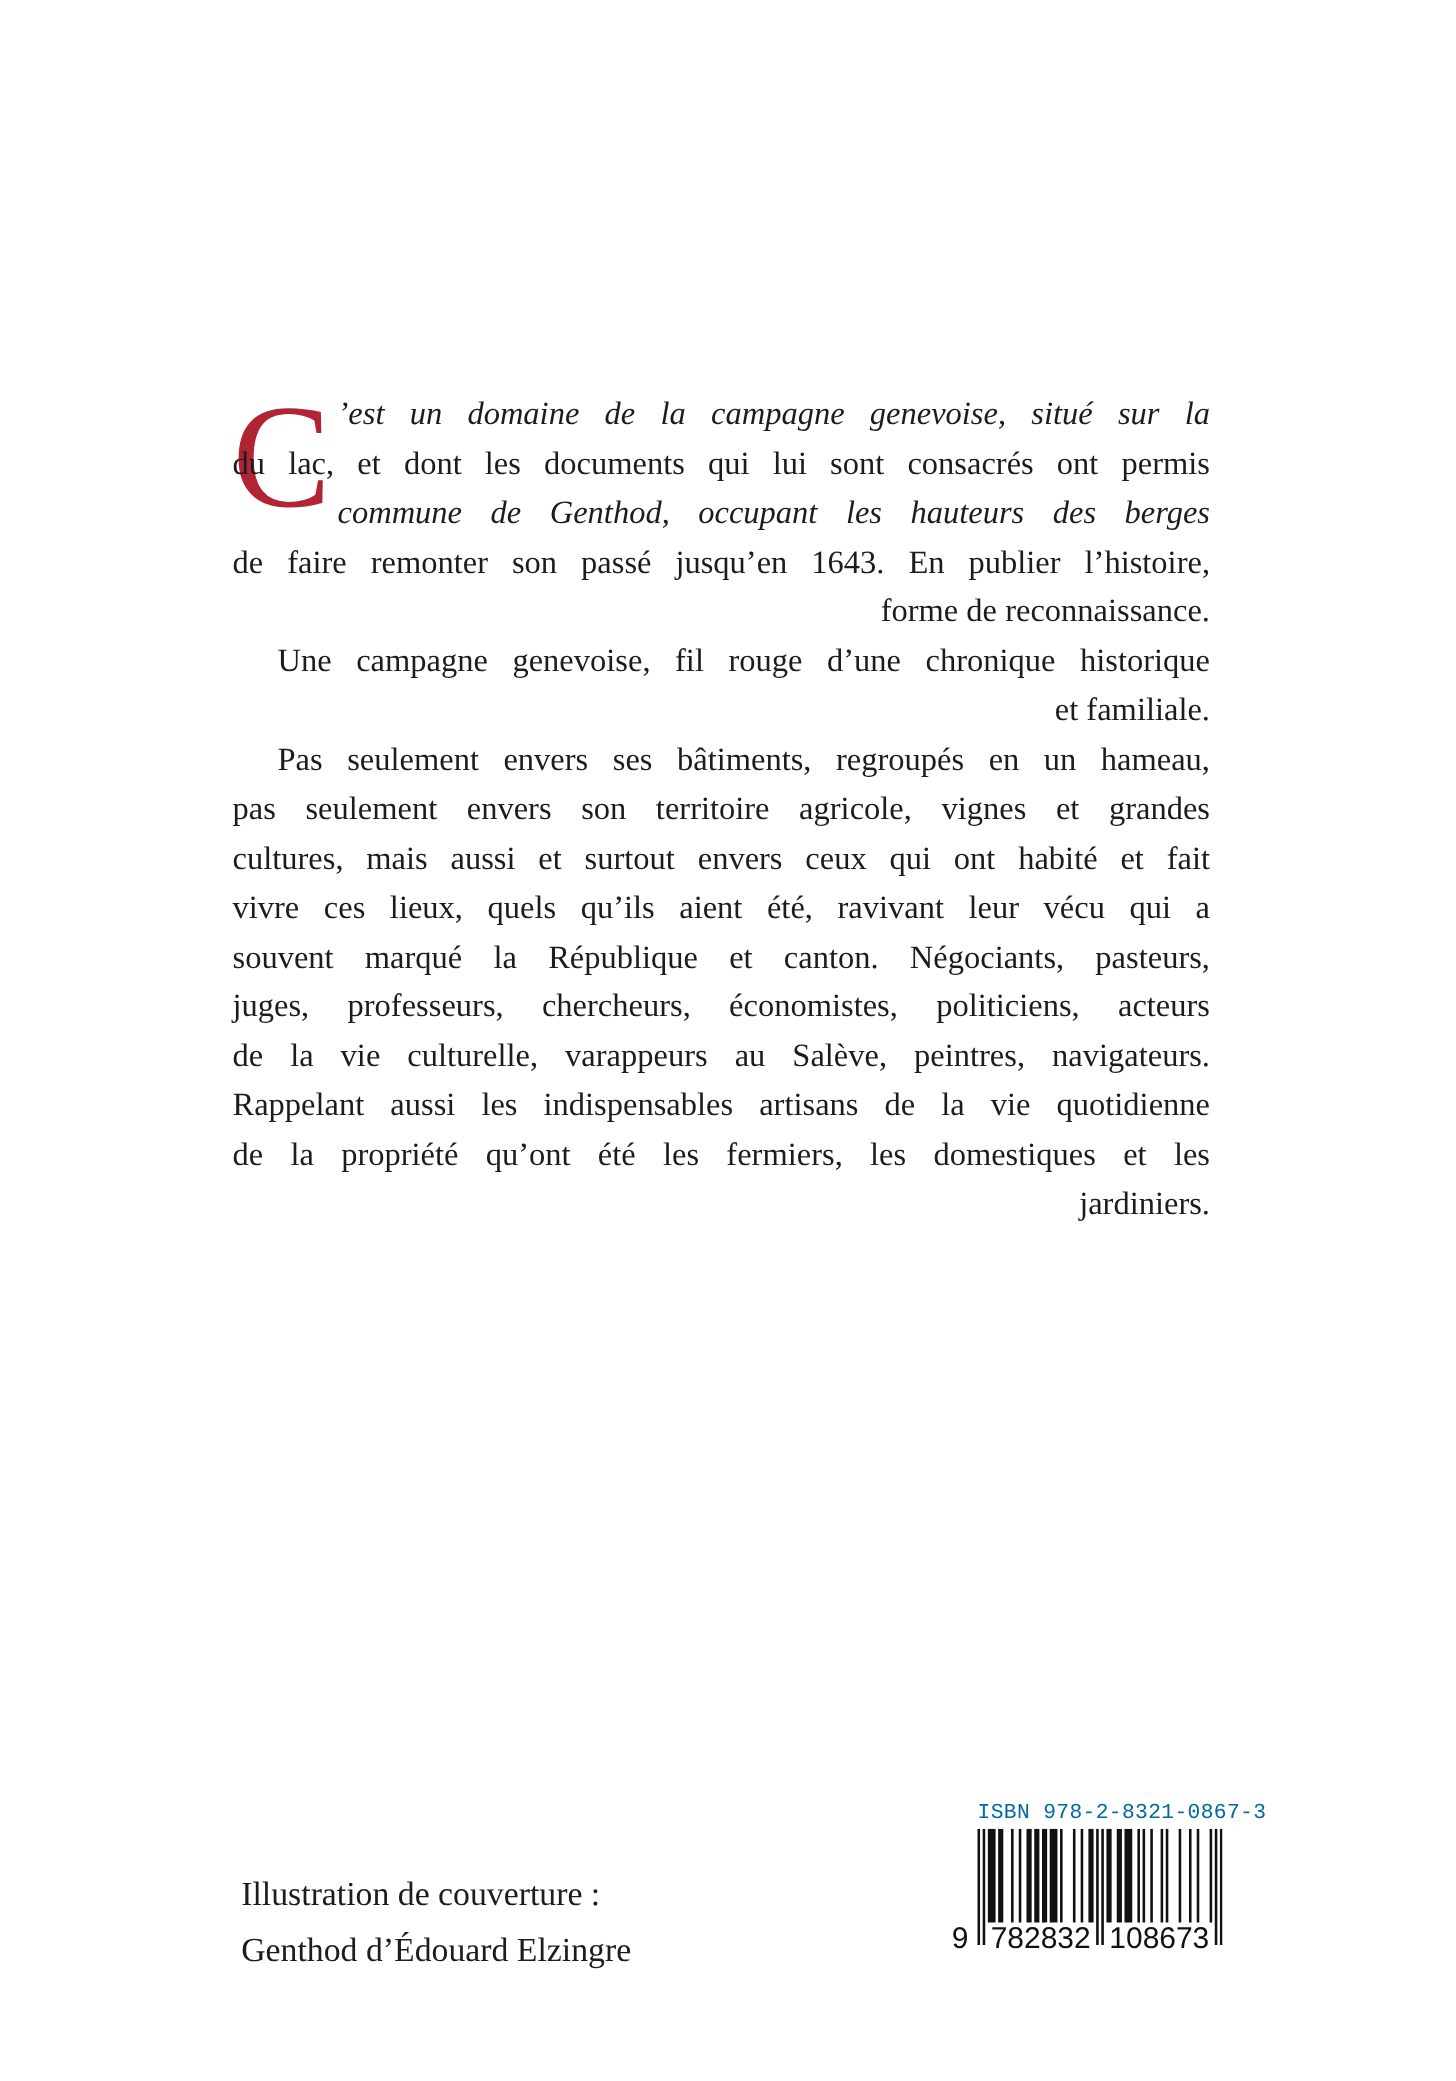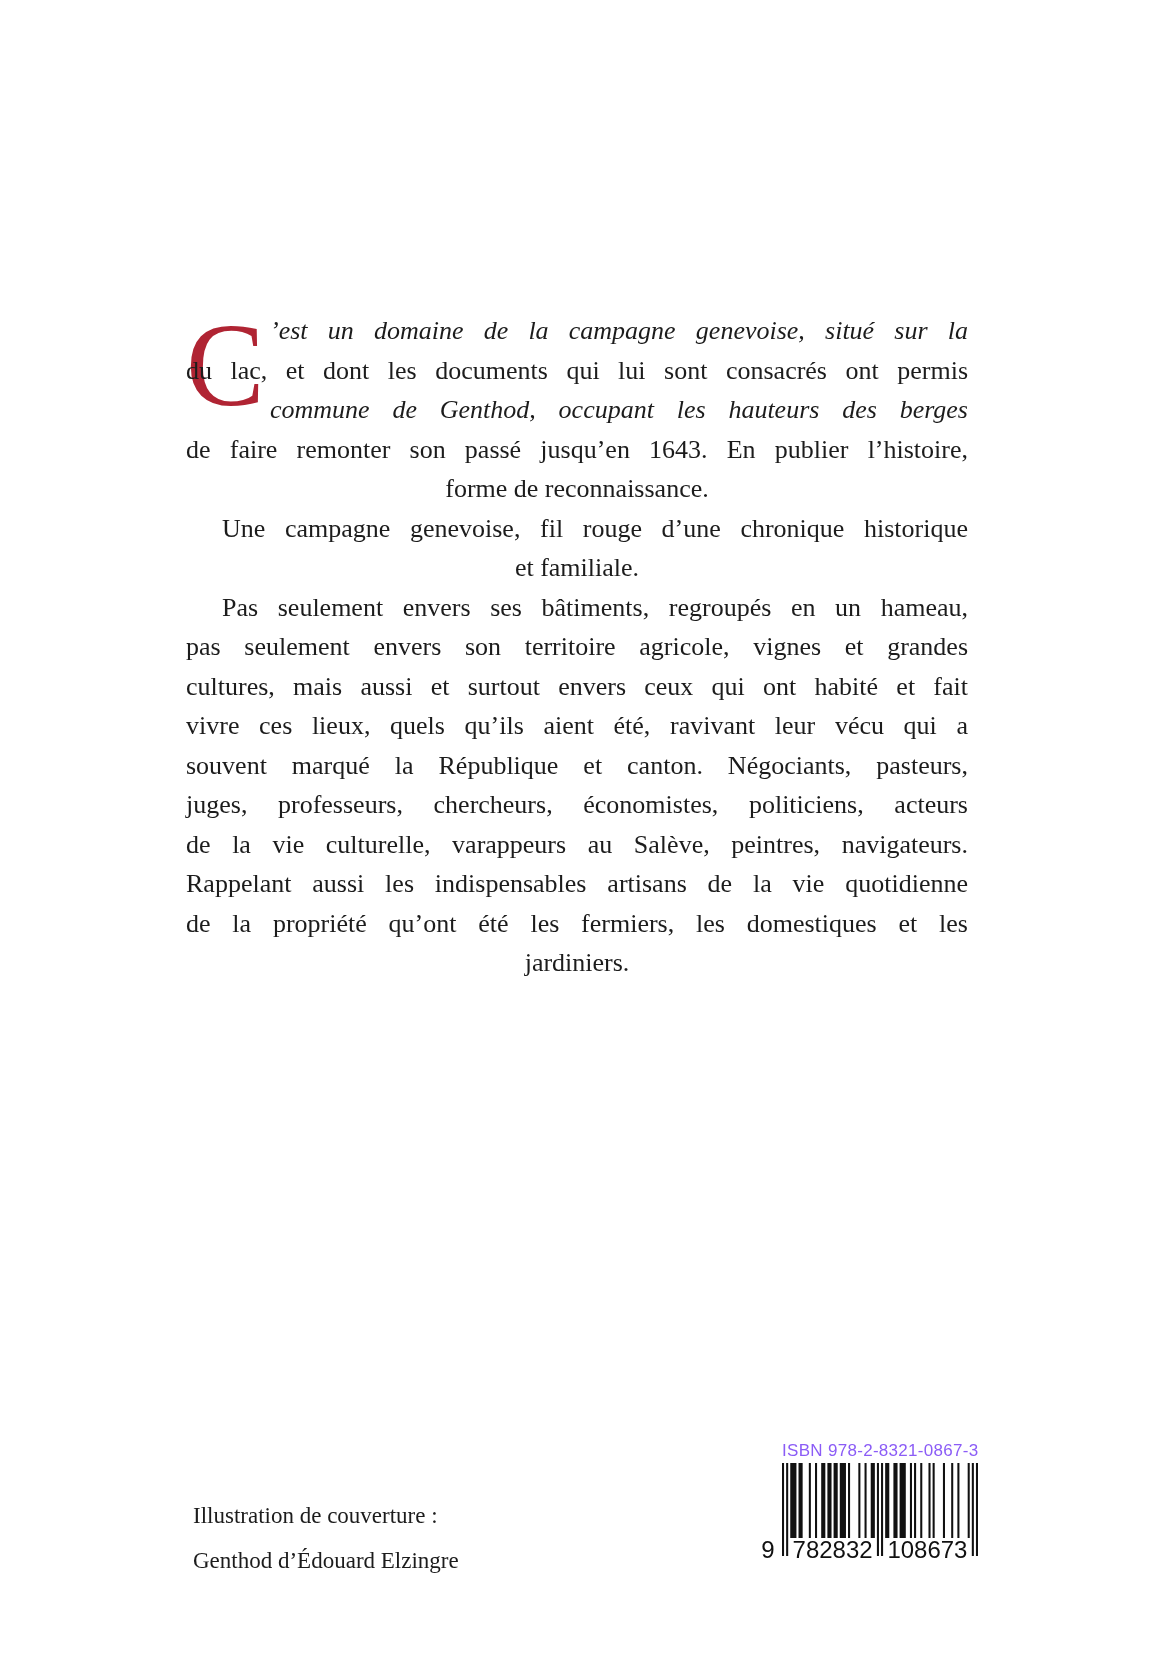--- a/index.html
+++ b/index.html
@@ -22,61 +22,61 @@
     top: 311px;
     width: 782px;
   }
   .line {
     font-size: 26px;
     line-height: 39.5px;
     text-align: justify;
     text-align-last: justify;
     white-space: normal;
   }
-  .line.flush { text-align: center; text-align-last: auto; }
+  .line.flush { text-align: right; text-align-last: auto; }
   .line.indent { text-indent: 36px; }
   .line.dc-pad { padding-left: 84px; font-style: italic; }
 
   
   .dropcap {
     position: absolute;
     left: 186px;
     top: 307px;
     font-size: 118px;
     line-height: 1;
     color: var(--accent, #b02433);
     font-family: "Liberation Serif", "DejaVu Serif", serif;
   }
 
   
   .credit {
     position: absolute;
     left: 193px;
     top: 1493px;
-    font-size: 23px;
+    font-size: 27px;
     line-height: 45px;
     color: var(--text-color, #1c1c1c);
   }
 
   
   .barcode {
     position: absolute;
     left: 760px;
     top: 1441px;
     width: 218px;
   }
   .isbn-label {
     margin-left: 22px;
     width: 196px;
     text-align: center;
-    font-family: Liberation Sans, sans-serif;
+    font-family: Liberation Mono, monospace;
     font-size: 17px;
     line-height: 20px;
     letter-spacing: 0.3px;
-    color: #8b5cf6;
+    color: #0369a1;
     padding-bottom: 2px;
     white-space: nowrap;
   }
   .barcode svg { display: block; }
   .barcode svg text {
     font-family: "Liberation Sans", "DejaVu Sans", sans-serif;
     fill: #111;
   }
 </style>
 </head>

